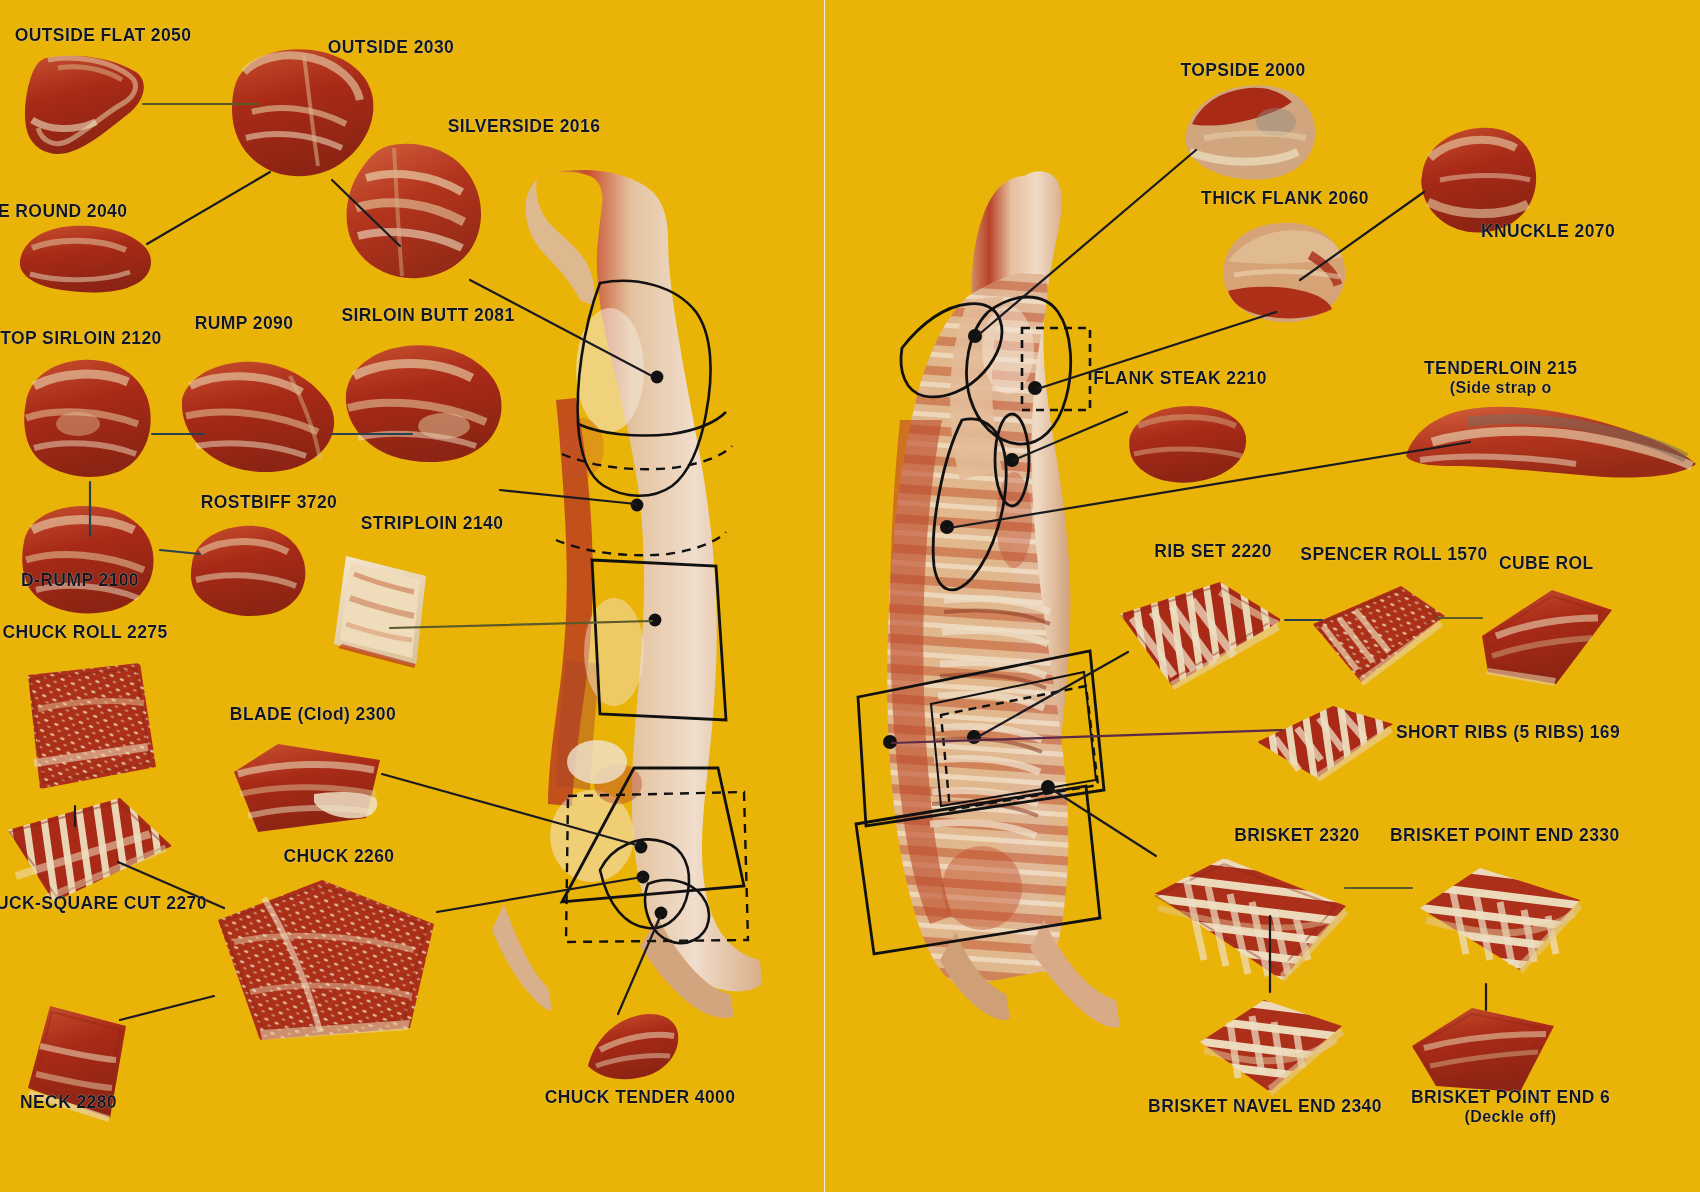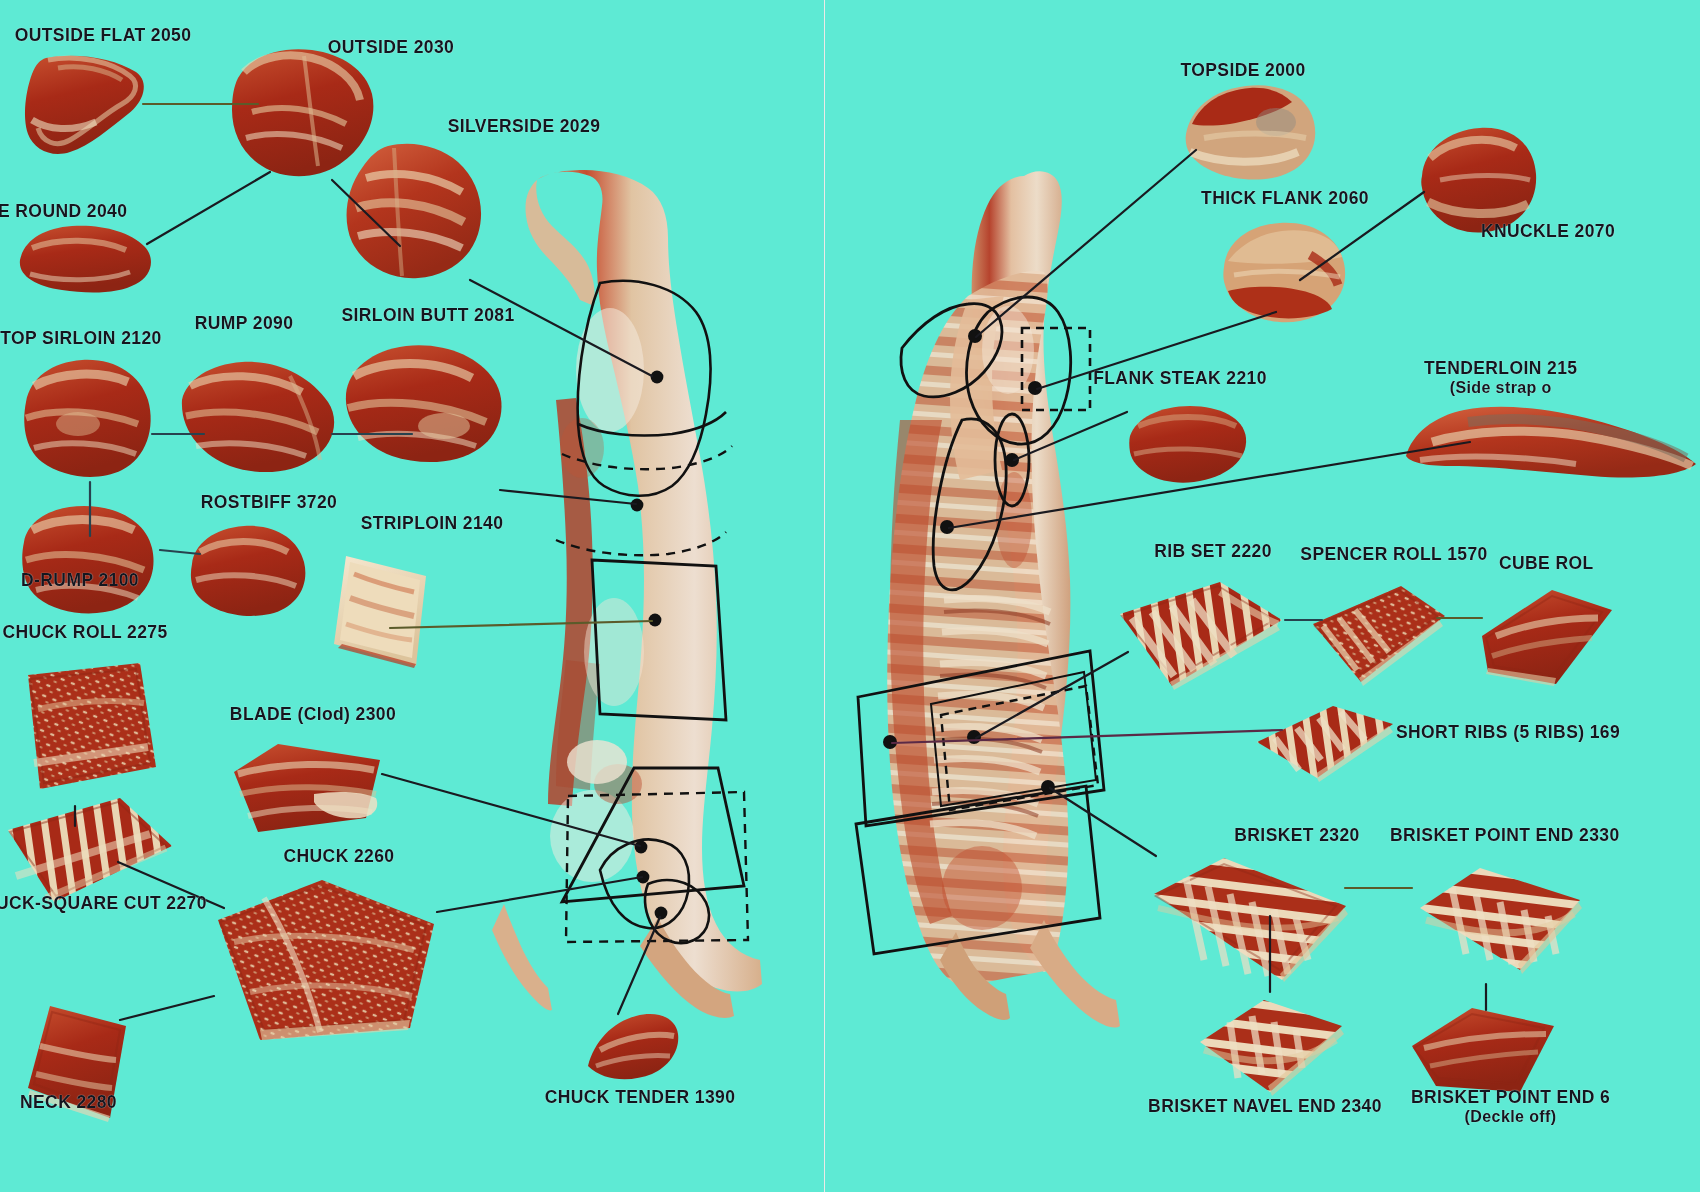--- a/index.html
+++ b/index.html
@@ -1,19 +1,19 @@
 <!DOCTYPE html>
 <html><head>
 <meta charset="utf-8">
 <title>Beef Cuts Chart</title>
 <style>
   html,body{margin:0;padding:0;background:#ffffff;}
   body{width:1700px;height:1192px;position:relative;overflow:hidden;
        font-family:"Liberation Sans", sans-serif;}
-  #stage{position:absolute;left:0;top:0;width:1700px;height:1192px;background:#5eead4;}
+  #stage{position:absolute;left:0;top:0;width:1700px;height:1192px;background:#eab308;}
 
   
   .lbl{position:absolute;white-space:nowrap;color:#14161f;
        font-family:"Liberation Sans", sans-serif;
        font-weight:bold;font-size:17.5px;letter-spacing:.4px;
        text-shadow:0 0 1px rgba(255,255,255,.9);}
   .lbl .sub{display:block;font-size:16px;font-weight:bold;text-align:center;}
   .lbl.c{transform:translateX(-50%);}
 
   
@@ -567,34 +567,34 @@
       <path d="M1282,730 L892,743" stroke="#5a2a46"></path>
       <path d="M1345,888 L1412,888" stroke="#5b5b2a"></path>
       <path d="M1156,856 L1050,788" stroke="#1a1a20"></path>
       <path d="M1270,916 L1270,992" stroke="#1a1a20"></path>
       <path d="M1486,984 L1486,1010" stroke="#1a1a20"></path>
     </g>
   </svg>
 
   <div class="lbl c" style="left:103px;top:25px"><span>OUTSIDE FLAT 2050</span></div>
   <div class="lbl c" style="left:391px;top:37px"><span>OUTSIDE 2030</span></div>
-  <div class="lbl c" style="left:524px;top:116px"><span>SILVERSIDE 2029</span></div>
+  <div class="lbl c" style="left:524px;top:116px"><span>SILVERSIDE 2016</span></div>
   <div class="lbl" style="left:-2px;top:201px"><span>E ROUND 2040</span></div>
   <div class="lbl c" style="left:81px;top:328px"><span>TOP SIRLOIN 2120</span></div>
   <div class="lbl c" style="left:244px;top:313px"><span>RUMP 2090</span></div>
   <div class="lbl c" style="left:428px;top:305px"><span>SIRLOIN BUTT 2081</span></div>
   <div class="lbl c" style="left:269px;top:492px"><span>ROSTBIFF 3720</span></div>
   <div class="lbl c" style="left:432px;top:513px"><span>STRIPLOIN 2140</span></div>
   <div class="lbl c" style="left:80px;top:570px"><span>D-RUMP 2100</span></div>
   <div class="lbl c" style="left:85px;top:622px"><span>CHUCK ROLL 2275</span></div>
   <div class="lbl c" style="left:313px;top:704px"><span>BLADE (Clod) 2300</span></div>
   <div class="lbl c" style="left:339px;top:846px"><span>CHUCK 2260</span></div>
   <div class="lbl" style="left:-4px;top:893px"><span>UCK-SQUARE CUT 2270</span></div>
   <div class="lbl" style="left:20px;top:1092px"><span>NECK 2280</span></div>
-  <div class="lbl c" style="left:640px;top:1087px"><span>CHUCK TENDER 1390</span></div>
+  <div class="lbl c" style="left:640px;top:1087px"><span>CHUCK TENDER 4000</span></div>
 
   <div class="lbl c" style="left:1243px;top:60px"><span>TOPSIDE 2000</span></div>
   <div class="lbl c" style="left:1285px;top:188px"><span>THICK FLANK 2060</span></div>
   <div class="lbl c" style="left:1548px;top:221px"><span>KNUCKLE 2070</span></div>
   <div class="lbl c" style="left:1180px;top:368px"><span>FLANK STEAK 2210</span></div>
   <div class="lbl" style="left:1424px;top:358px">
     <span>TENDERLOIN 215</span>
     <span class="sub">(Side strap o</span>
   </div>
   <div class="lbl c" style="left:1213px;top:541px"><span>RIB SET 2220</span></div>

